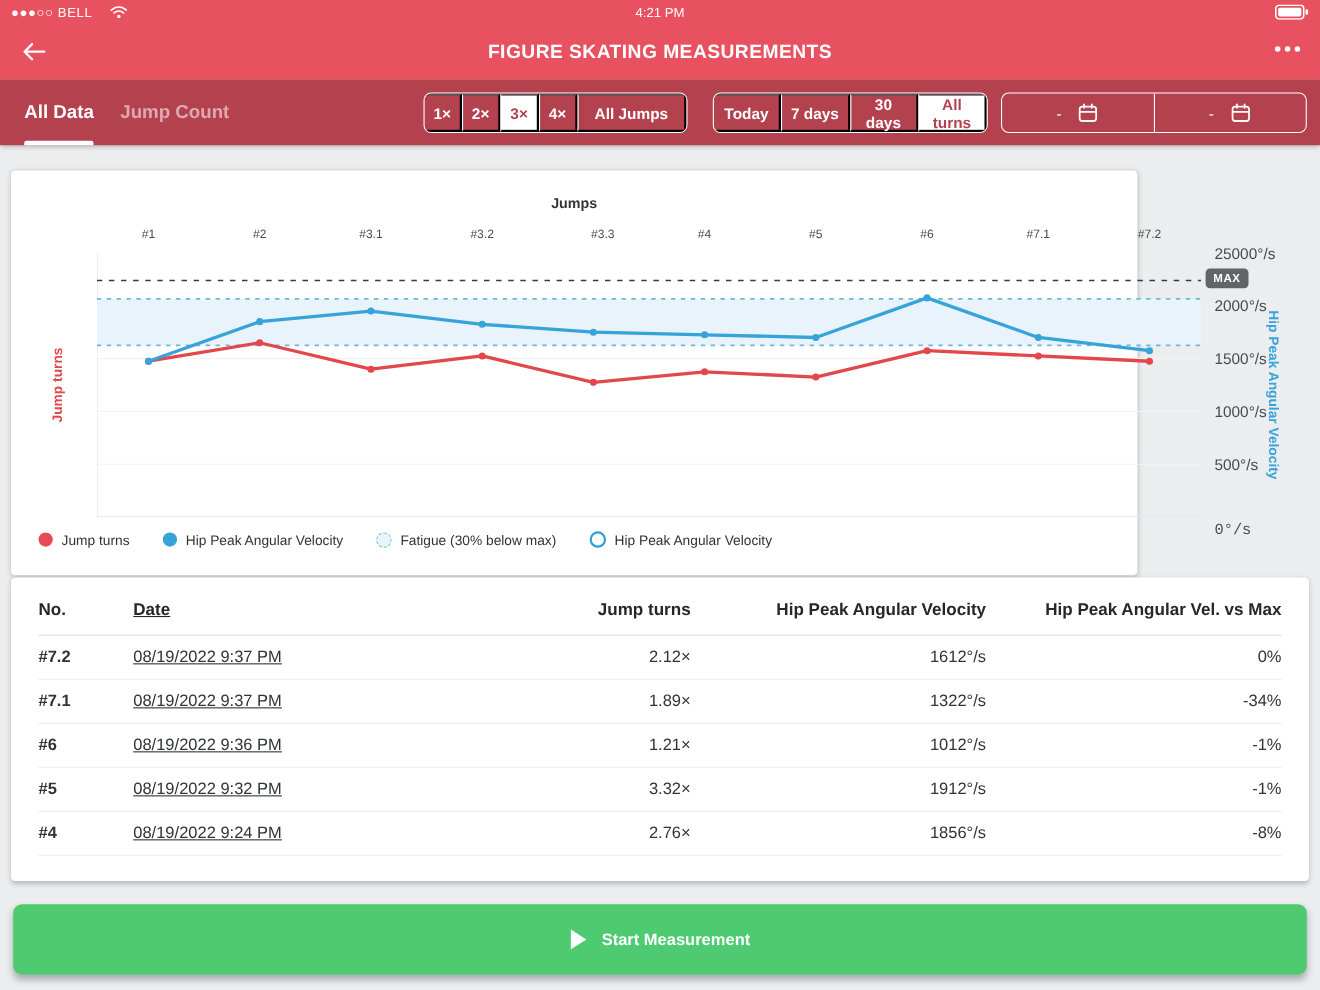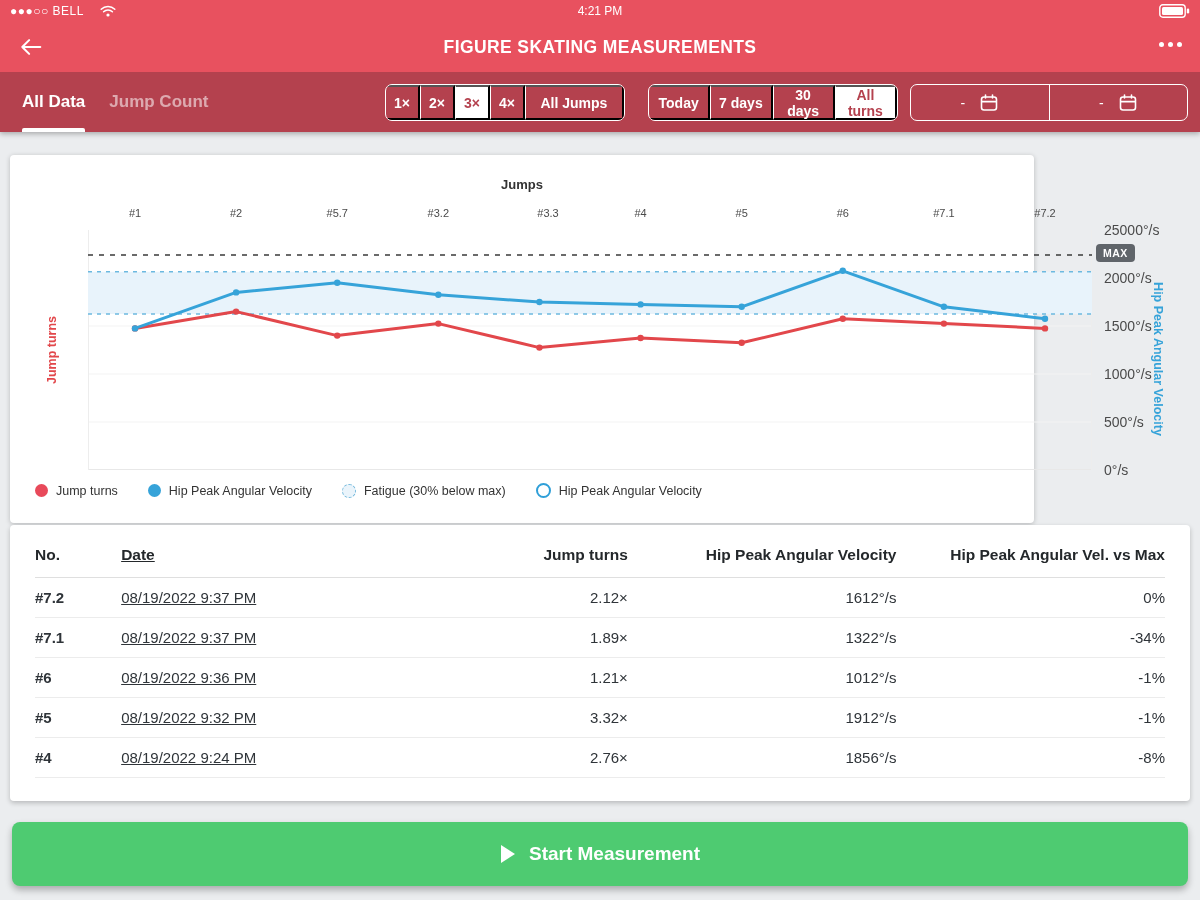--- a/index.html
+++ b/index.html
@@ -62,21 +62,21 @@
   .table-card td{text-align:right;padding:11px 0;border-bottom:1px solid #ececec;white-space:nowrap;}
   .table-card th.col-no,.table-card td.col-no{text-align:left;width:85px;font-weight:bold;}
   .table-card th.col-date,.table-card td.col-date{text-align:left;width:300px;font-weight:normal;text-decoration:underline;}
   .table-card th.col-date{font-weight:bold;}
   .table-card th.col-turns,.table-card td.col-turns{width:200px;}
   .table-card th.col-hpav,.table-card td.col-hpav{width:265px;}
   .table-card th.col-vsmax,.table-card td.col-vsmax{width:265px;}
 
   
   .start-btn{position:absolute;left:12px;top:822px;width:1176px;height:64px;background:#4ecb71;border:none;border-radius:8px;
-    display:flex;align-items:center;justify-content:center;gap:13px;color:#fff;font-weight:bold;font-size:19px;
+    display:flex;align-items:center;justify-content:center;gap:13px;color:#fff;font-weight:bold;font-size:15px;
     font-family:"Liberation Sans",sans-serif;box-shadow:0 4px 7px rgba(0,0,0,.28);cursor:pointer;}
 </style>
 </head>
 <body>
 
 <div class="screen">
 
   <div class="topbar">
     <div class="statusbar">
       <span class="carrier">
@@ -149,39 +149,39 @@
         </svg>
       </div>
     </div>
   </div>
 
   <div class="chart-card">
     <div class="chart-title">Jumps</div>
     <div class="xlabels">
         <span style="left: 125px;">#1</span>
         <span style="left: 226.111px;">#2</span>
-        <span style="left: 327.222px;">#5.7</span>
+        <span style="left: 327.222px;">#3.1</span>
         <span style="left: 428.333px;">#3.2</span>
         <span style="left: 538px;">#3.3</span>
         <span style="left: 630.556px;">#4</span>
         <span style="left: 731.667px;">#5</span>
         <span style="left: 832.778px;">#6</span>
         <span style="left: 933.889px;">#7.1</span>
         <span style="left: 1035px;">#7.2</span>
       </div>
     <div class="yticks-left">
         <span style="top: 315px;">0×</span>
         <span style="top: 267px;">1×</span>
         <span style="top: 219px;">2×</span>
         <span style="top: 171px;">3×</span>
         <span style="top: 123px;">4×</span>
         <span style="top: 75px;">5×</span>
       </div>
     <div class="yticks-right">
-        <span style="top: 315px;">0°/s</span>
+        <span style="top: 327px; font-family: Liberation Mono, monospace;">0°/s</span>
         <span style="top: 267px;">500°/s</span>
         <span style="top: 219px;">1000°/s</span>
         <span style="top: 171px;">1500°/s</span>
         <span style="top: 123px;">2000°/s</span>
         <span style="top: 75px;">25000°/s</span>
       </div>
     <div class="yaxis-left">Jump turns</div>
     <div class="yaxis-right">Hip Peak Angular Velocity</div>
     <div class="max-badge">MAX</div>
     <svg class="plot-svg" id="plot-svg" width="1004" height="240">

